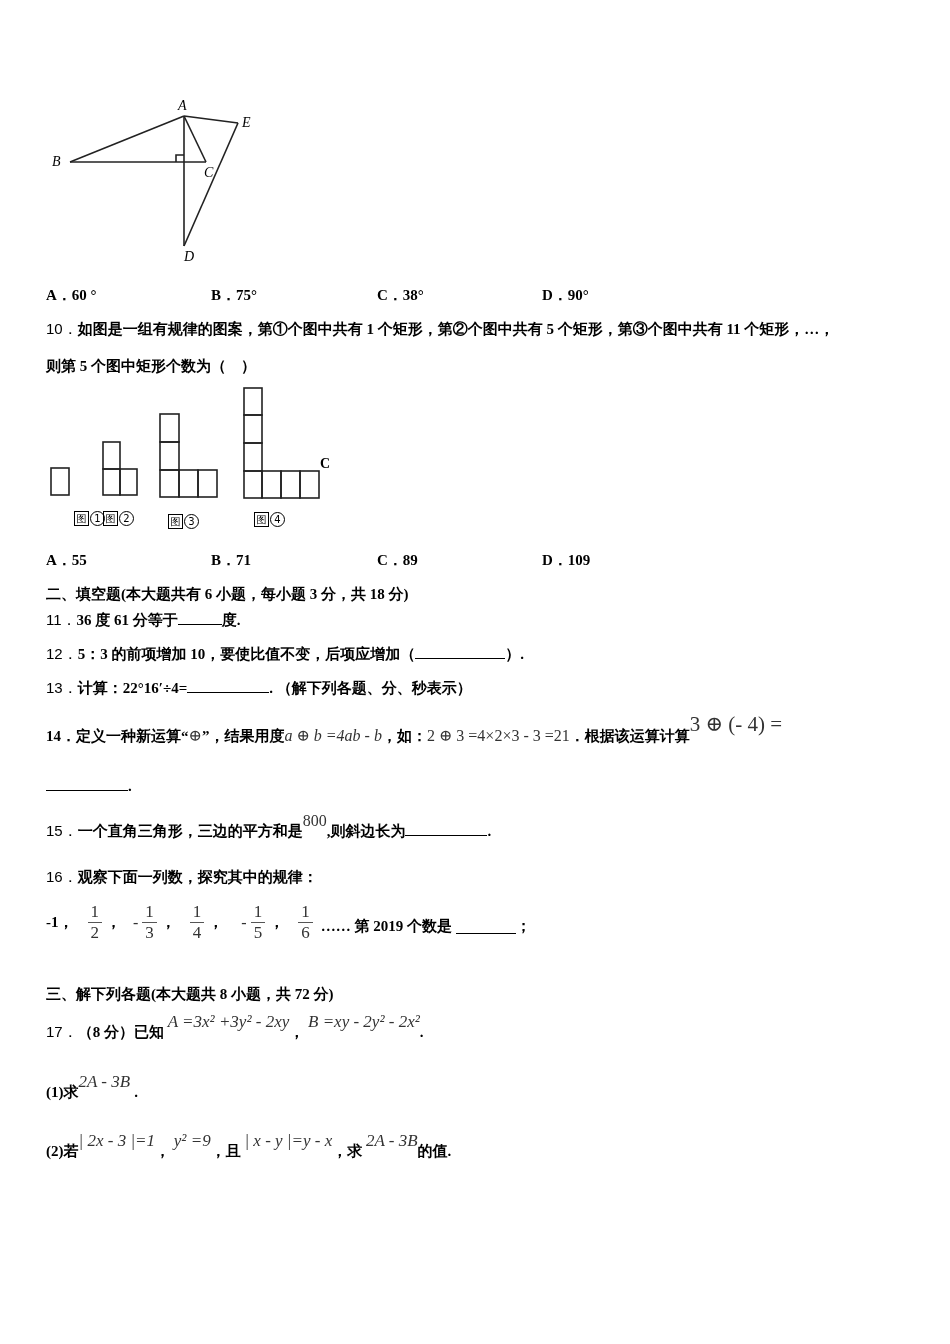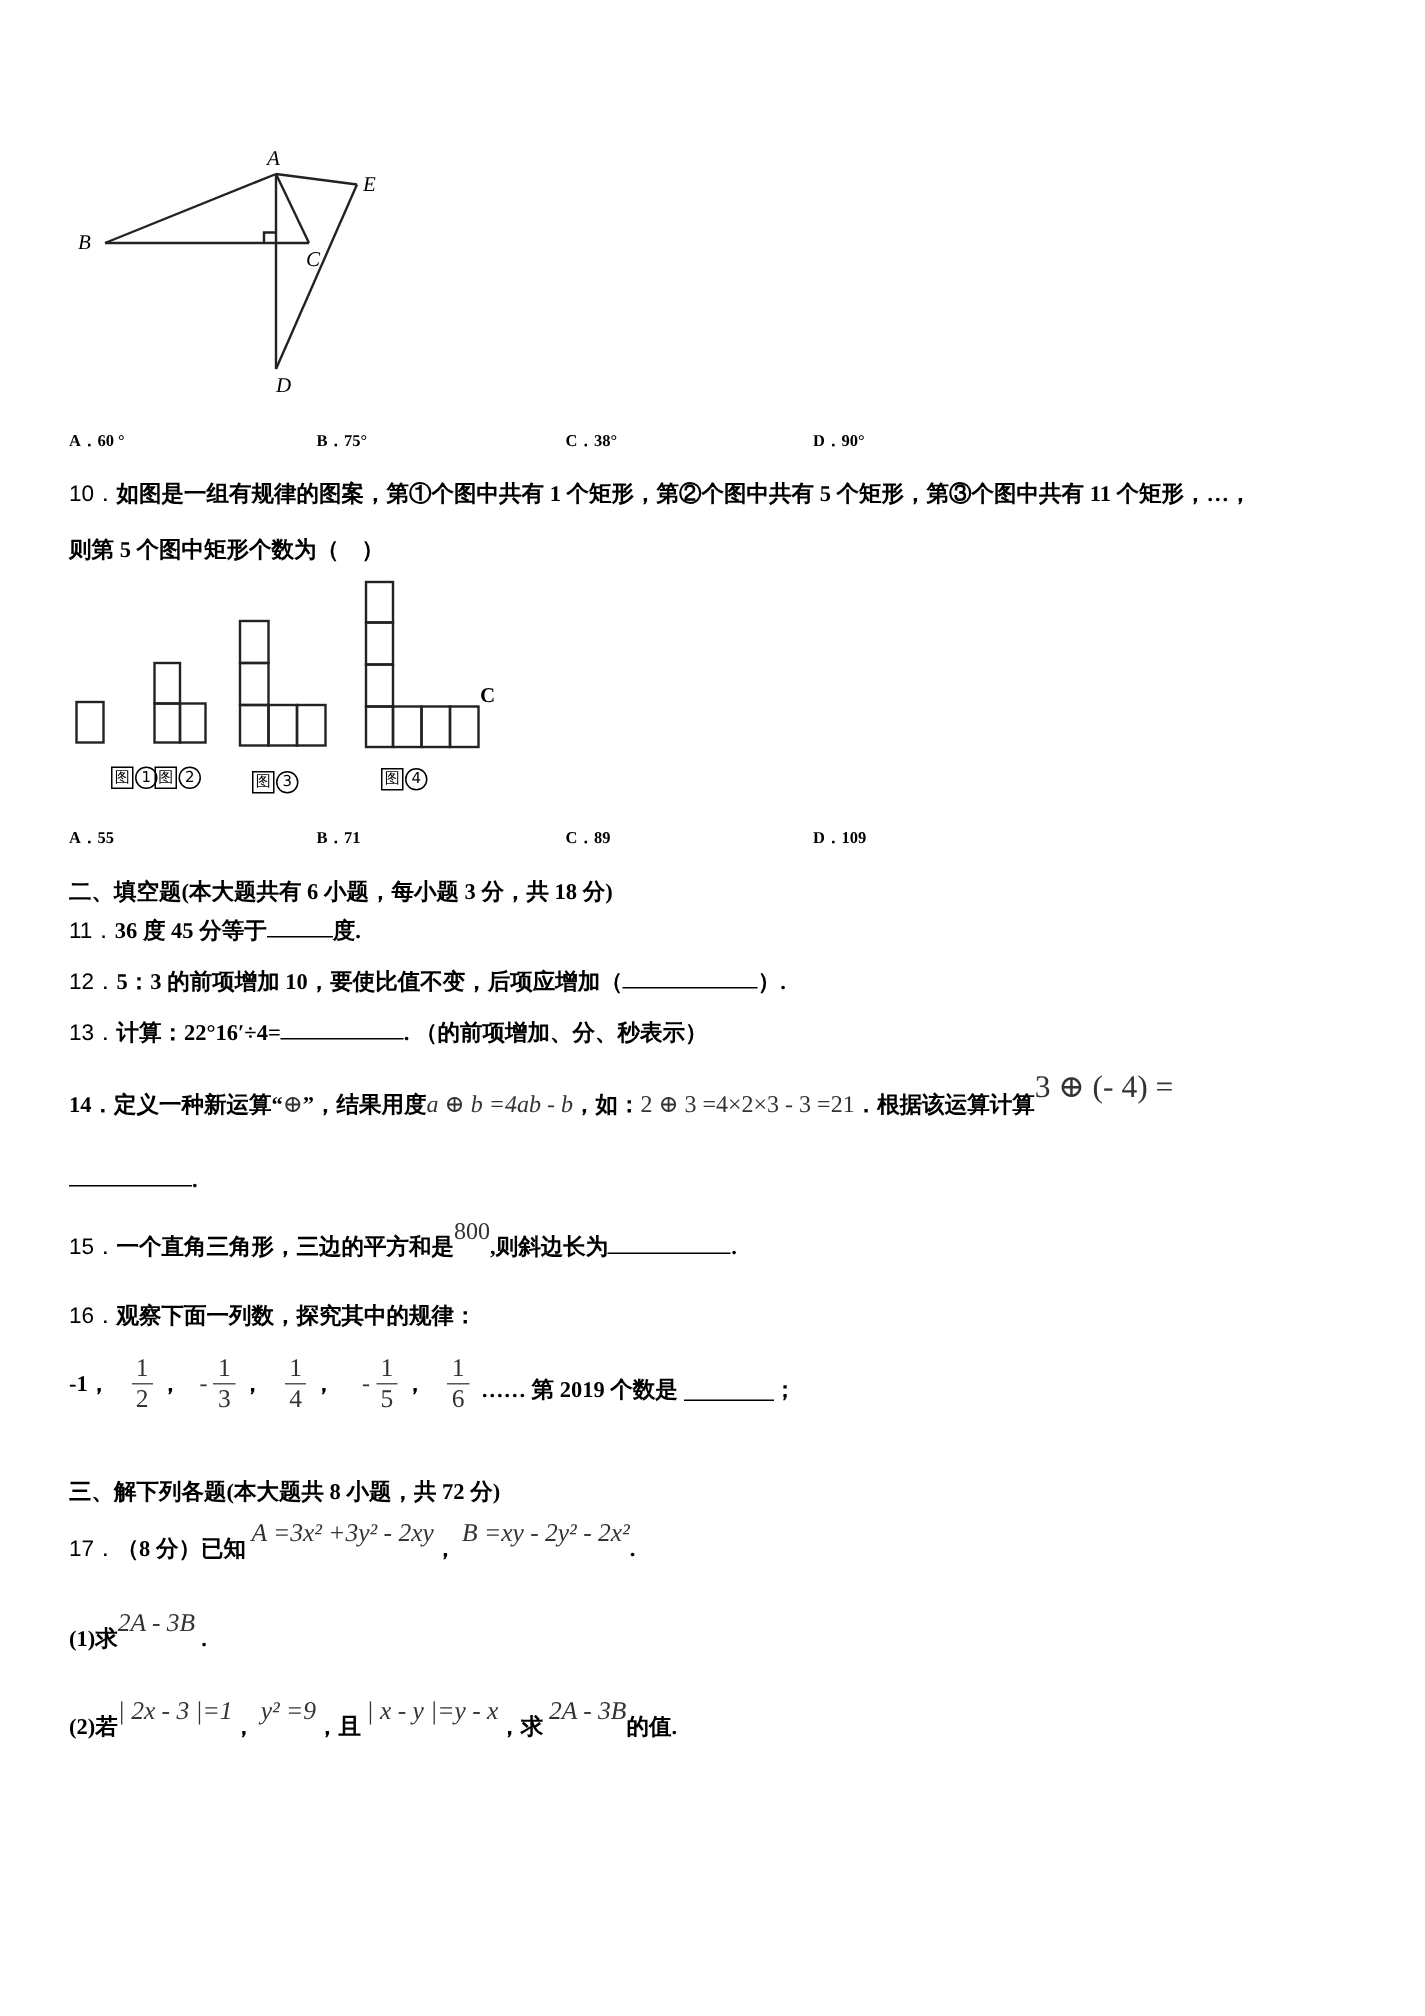--- a/index.html
+++ b/index.html
@@ -4,21 +4,21 @@
 <style>
   html, body { margin:0; padding:0; background:#ffffff; }
   body { width:950px; height:1344px; position:relative; overflow:hidden;
          font-family:"Liberation Serif", "DejaVu Serif", serif; color:#000; }
   .abs { position:absolute; }
   .line { position:absolute; left:46px; font-size:15px; font-weight:bold; white-space:nowrap; }
   .math { font-family:"Liberation Serif", "DejaVu Serif", serif; font-weight:normal; color:#333; font-size:16px; }
   .mathi { font-style:italic; }
   .raised { position:relative; top:-10px; }
   .blank { display:inline-block; border-bottom:1px solid #000; height:14px; vertical-align:baseline; }
-  .opt { position:absolute; font-size:11px; font-weight:bold; }
+  .opt { position:absolute; font-size:15px; font-weight:bold; }
   .frac { display:inline-flex; flex-direction:column; align-items:center; vertical-align:middle; margin:0 4px;
           font-weight:normal; color:#333; font-size:17px; line-height:20px; }
   .frac .num { border-bottom:1px solid #555; padding:0 3px; }
   .cap { position:absolute; font-size:13px; font-family:"DejaVu Sans", sans-serif; }
   .circ { display:inline-block; width:13px; height:13px; border:1px solid #000; border-radius:50%;
           font-size:10px; line-height:13px; text-align:center; margin-left:1px; }
   .capbox { display:inline-block; width:13px; height:13px; border:1px solid #000; font-size:10px; line-height:13px; text-align:center; }
 </style>
 </head>
 <body>
@@ -88,29 +88,29 @@
 <div>
   <div class="opt" style="left:46px;top:551px;"><span>A．</span><span>55</span></div>
   <div class="opt" style="left:211px;top:551px;"><span>B．</span><span>71</span></div>
   <div class="opt" style="left:377px;top:551px;"><span>C．</span><span>89</span></div>
   <div class="opt" style="left:542px;top:551px;"><span>D．</span><span>109</span></div>
 </div>
 
 <div class="line" style="top:585px;">二、填空题(本大题共有 6 小题，每小题 3 分，共 18 分)</div>
 
 <div class="line" style="top:610px;">
-  <span style="font-weight:normal;font-family:'Liberation Sans',sans-serif;">11．</span><span>36 度 45 分等于</span><span class="blank" style="width:44px;"></span><span>度.</span>
+  <span style="font-weight:normal;font-family:'Liberation Sans',sans-serif;">11．</span><span>36 度 61 分等于</span><span class="blank" style="width:44px;"></span><span>度.</span>
 </div>
 
 <div class="line" style="top:644px;">
   <span style="font-weight:normal;font-family:'Liberation Sans',sans-serif;">12．</span><span>5：3 的前项增加 10，要使比值不变，后项应增加（</span><span class="blank" style="width:90px;"></span><span>）.</span>
 </div>
 
 <div class="line" style="top:678px;">
-  <span style="font-weight:normal;font-family:'Liberation Sans',sans-serif;">13．</span><span>计算：22°16′÷4=</span><span class="blank" style="width:82px;"></span><span>.  （的前项增加、分、秒表示）</span>
+  <span style="font-weight:normal;font-family:'Liberation Sans',sans-serif;">13．</span><span>计算：22°16′÷4=</span><span class="blank" style="width:82px;"></span><span>.  （解下列各题、分、秒表示）</span>
 </div>
 
 <div class="line" style="top:722px;">
   <span>14．</span><span>定义一种新运算“</span><span class="math">⊕</span><span>”，结果用度</span><span class="math mathi">a ⊕ b =4ab - b</span><span>，如：</span><span class="math">2 ⊕ 3 =4×2×3 - 3 =21</span><span>．根据该运算计算</span><span class="math raised" style="font-size:21px;">3 ⊕ (- 4) =</span>
 </div>
 <div class="line" style="top:776px;">
   <span class="blank" style="width:82px;"></span><span>.</span>
 </div>
 
 <div class="line" style="top:821px;">

